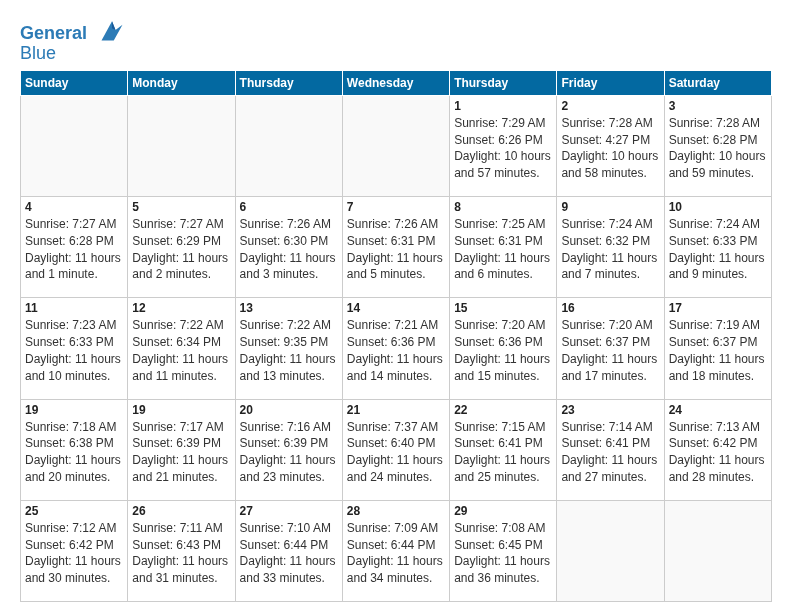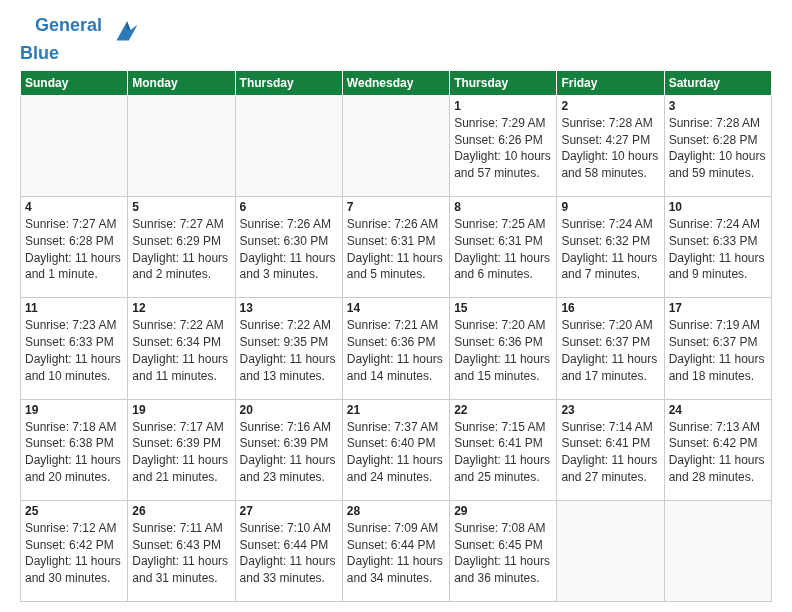--- a/index.html
+++ b/index.html
@@ -55,21 +55,21 @@
       font-size: 14px;
       color: #555;
     }
     .calendar {
       flex: 1;
       border-collapse: collapse;
       width: 100%;
       table-layout: fixed;
     }
     .calendar th {
-      background: #15803d;
+      background: #0369a1;
       color: #fff;
       font-size: 12px;
       font-weight: bold;
       padding: 5px 4px;
       text-align: left;
       border: 1px solid #fff;
     }
     .calendar td {
       border: 1px solid #ccc;
       vertical-align: top;
@@ -94,31 +94,31 @@
       line-height: 1.4;
     }
   </style>
 </head>
 <body>
 
 <div class="page">
   <div class="header-area">
     <div class="logo">
       <div>
-        <div style="display:flex;align-items:flex-start;gap:9px;margin-left:15px;">
+        <div style="display:flex;align-items:flex-end;gap:9px;">
           <span class="logo-text">
             <span>General</span>
           </span>
 
           <svg class="logo-icon" viewBox="0 0 32 32" xmlns="http://www.w3.org/2000/svg">
             <polygon points="4,28 16,6 20,16 28,10 18,28" fill="#2c7bb6"></polygon>
             <polygon points="16,6 20,16 16,14" fill="#1a5a99"></polygon>
           </svg>
         </div>
-        <div class="logo-text" style="color:#2c7bb6;font-size:18px;font-weight:bold;">Blue</div>
+        <div class="logo-text" style="color:#2c7bb6;font-size:18px;font-weight:normal;">Blue</div>
       </div>
     </div>
     <div class="title-area">
       <div class="month-year"></div>
       <div class="location"></div>
     </div>
   </div>
 
   <table class="calendar">
     <thead>

